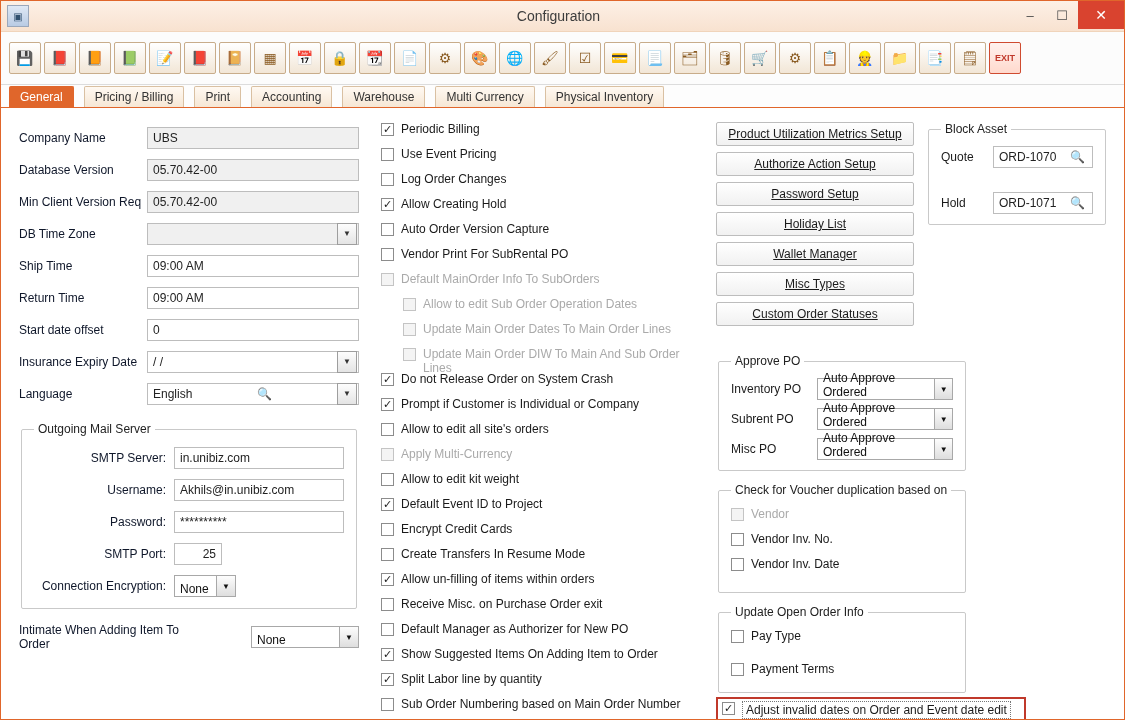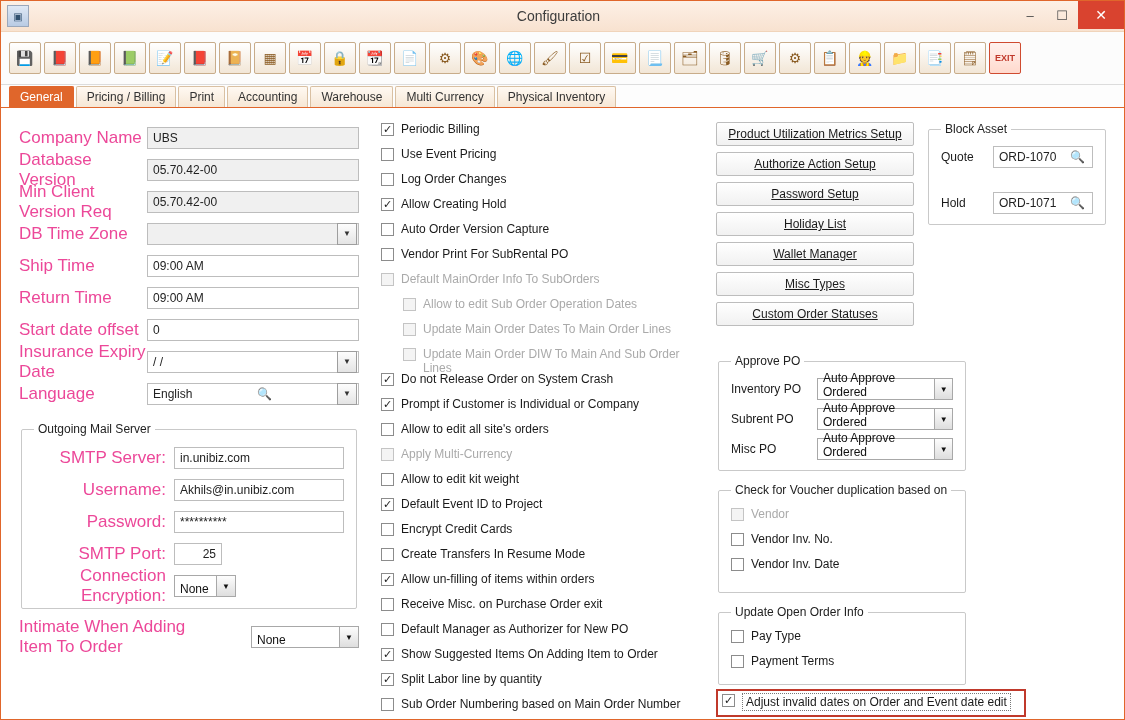--- a/index.html
+++ b/index.html
@@ -94,20 +94,21 @@
     font-size: 9px;
   }
   
   .tabs {
     height: 22px;
     background: #fdfdfd;
     border-bottom: 1px solid #e0662b;
     display: flex;
     align-items: flex-end;
     padding-left: 8px;
+    gap: 8px;
   }
   .tab {
     height: 20px;
     line-height: 20px;
     padding: 0 10px;
     margin-right: 2px;
     font-size: 12px;
     border: 1px solid #d9c0a2;
     border-bottom: none;
     background: linear-gradient(#fff9f2, #f6e7d5);
@@ -132,22 +133,22 @@
 
   
   .frow {
     display: flex;
     align-items: center;
     margin-bottom: 8px;
     height: 24px;
   }
   .flabel {
     width: 128px;
-    font-size: 17px;
-    color: #ec4899;
+    font-size: 12px;
+    color: #0f172a;
   }
   .finput {
     flex: 1;
     height: 22px;
     box-sizing: border-box;
     border: 1px solid #bdbdbd;
     background: #f0f0f0;
     font-size: 12px;
     line-height: 20px;
     padding: 0 5px;
@@ -673,21 +674,21 @@
             <span>Vendor Inv. Date</span>
           </div>
       </fieldset>
 
       <fieldset class="fs" style="width:248px; box-sizing:border-box; margin-top:12px;">
         <legend>Update Open Order Info</legend>
         <div class="chk">
             <span class="box"></span>
             <span>Pay Type</span>
           </div>
-        <div class="chk" style="height:20px;">
+        <div class="chk" style="height:20px;margin-top:8px;">
             <span class="box"></span>
             <span>Payment Terms</span>
           </div>
       </fieldset>
 
       <div class="highlight-box" style="width:310px; box-sizing:border-box;">
         <div class="chk" style="height:20px;">
           <span class="box">✓</span>
           <span class="highlight-inner">Adjust invalid dates on Order and Event date edit</span>
         </div>

